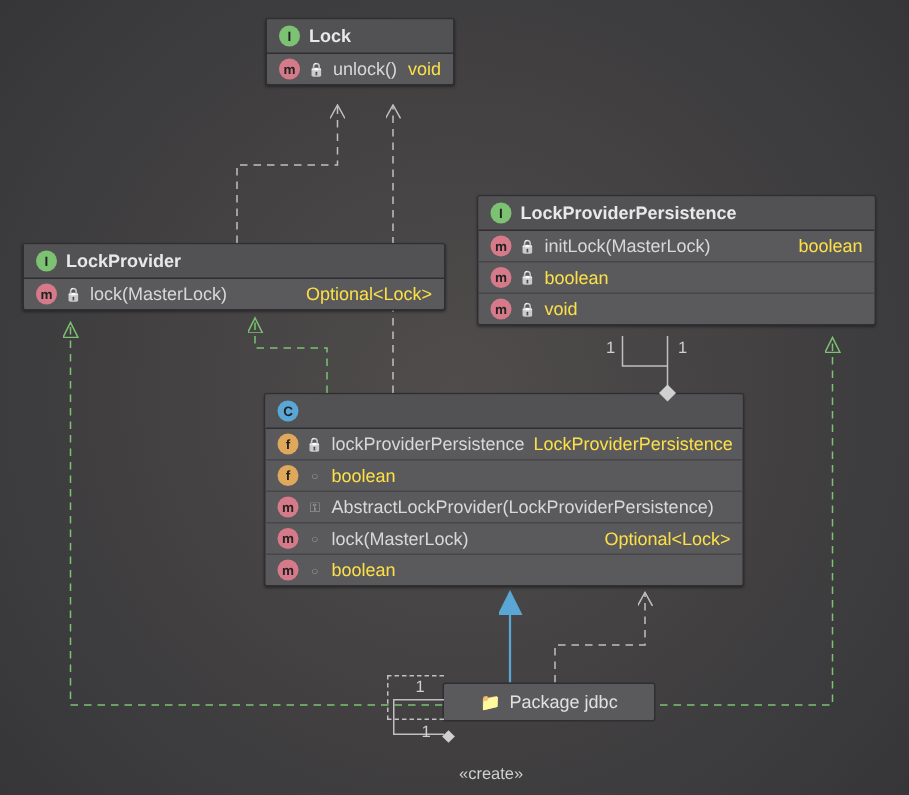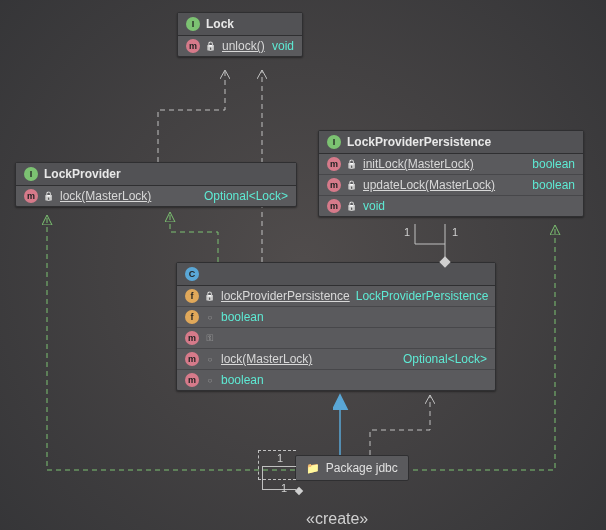--- a/index.html
+++ b/index.html
@@ -38,22 +38,22 @@
   }
   .row {
     display: flex;
     align-items: center;
     gap: 6px;
     padding: 3px 8px;
     border-bottom: 1px solid #47474a;
     color: #d8d8d8;
   }
   .row:last-child { border-bottom: none; }
-  .row .sig { flex: 1; white-space: nowrap; text-decoration: underline; }
-  .row .ret { color: #5eead4; white-space: nowrap; }
+  .row .sig { flex: 1; white-space: nowrap; }
+  .row .ret { color: #fde047; white-space: nowrap; }
   .badge {
     width: 14px; height: 14px;
     border-radius: 50%;
     display: inline-flex;
     align-items: center;
     justify-content: center;
     font-size: 9px;
     font-weight: bold;
     color: #222;
     flex-shrink: 0;
@@ -72,36 +72,36 @@
     flex-shrink: 0;
   }
   .vis.lock::before { content: "🔒"; font-size: 9px; filter: grayscale(1) brightness(1.2); }
   .vis.open::before { content: "○"; color: #9e9e9e; font-size: 8px; }
   .vis.key::before { content: "⚿"; font-size: 9px; color: #aaa; }
   .pkg-box {
     position: absolute;
     background: #5a5a5d;
     border: 1px solid #2f2f31;
     border-radius: 2px;
-    padding: 5px 10px;
+    padding: 5px 24px;
     display: flex;
     align-items: flex-end;
     gap: 6px;
     color: #e0e0e0;
   }
   .folder-icon::before { content: "📁"; font-size: 11px; filter: grayscale(0.3) brightness(1.1); }
   .multiplicity {
     position: absolute;
     color: #d0d0d0;
     font-size: 11px;
   }
   .stereotype {
     position: absolute;
     color: #d0d0d0;
-    font-size: 16px;
+    font-size: 11px;
   }
   .self-dep {
     position: absolute;
     border: 1px dashed #c0c0c0;
     width: 38px;
     height: 30px;
     border-right: none;
   }
   .diamond {
     position: absolute;
@@ -181,21 +181,20 @@
   </div>
   <div class="row">
     <span class="badge method">m</span>
     <span class="vis lock"></span>
     <span class="sig">initLock(MasterLock)</span>
     <span class="ret">boolean</span>
   </div>
   <div class="row">
     <span class="badge method">m</span>
     <span class="vis lock"></span>
-    <span class="sig">updateLock(MasterLock)</span>
     <span class="ret">boolean</span>
   </div>
   <div class="row">
     <span class="badge method">m</span>
     <span class="vis lock"></span>
     <span class="ret">void</span>
   </div>
 </div>
 
 <div class="class-box" style="left:176px; top:262px; width:320px;">
@@ -209,20 +208,21 @@
     <span class="ret">LockProviderPersistence</span>
   </div>
   <div class="row">
     <span class="badge field">f</span>
     <span class="vis open"></span>
     <span class="ret">boolean</span>
   </div>
   <div class="row">
     <span class="badge method">m</span>
     <span class="vis key"></span>
+    <span class="sig">AbstractLockProvider(LockProviderPersistence)</span>
     <span class="ret"></span>
   </div>
   <div class="row">
     <span class="badge method">m</span>
     <span class="vis open"></span>
     <span class="sig">lock(MasterLock)</span>
     <span class="ret">Optional&lt;Lock&gt;</span>
   </div>
   <div class="row">
     <span class="badge method">m</span>

